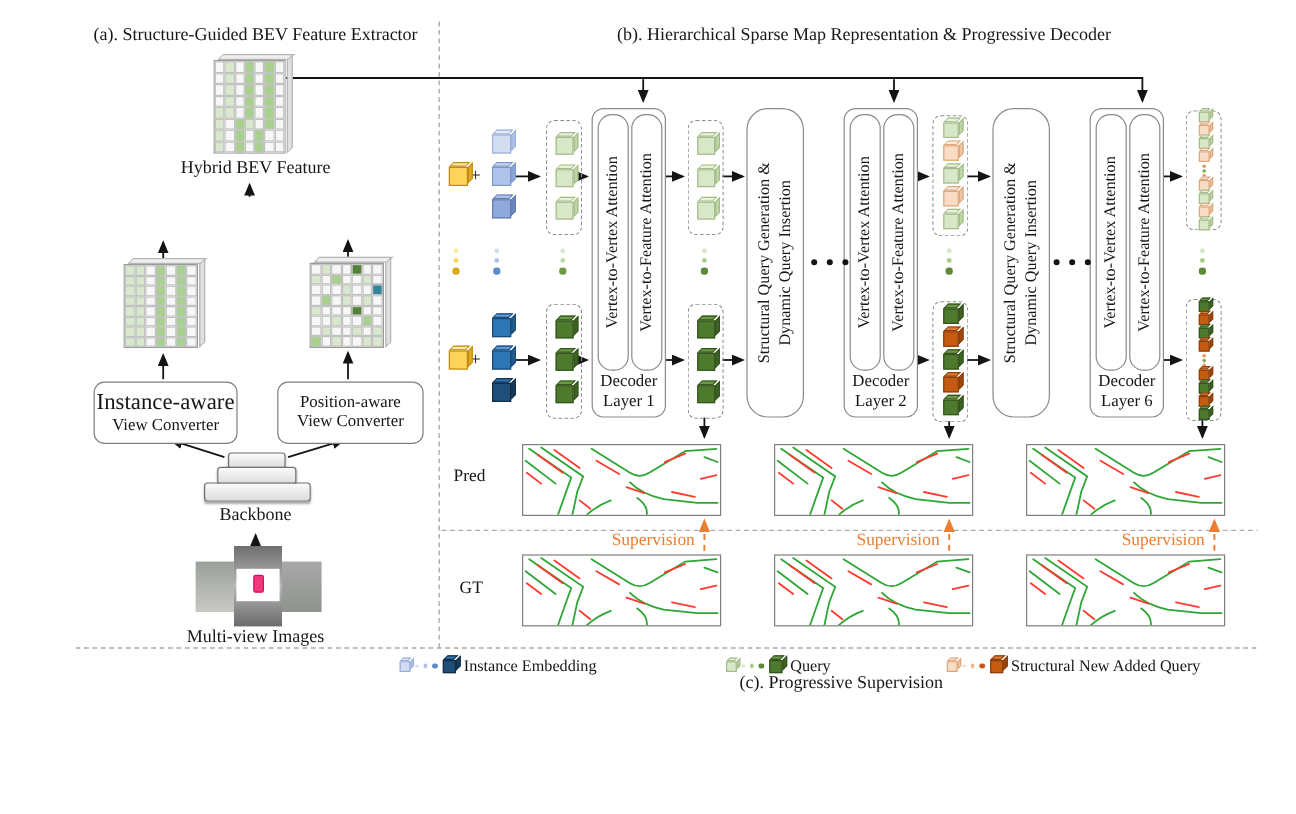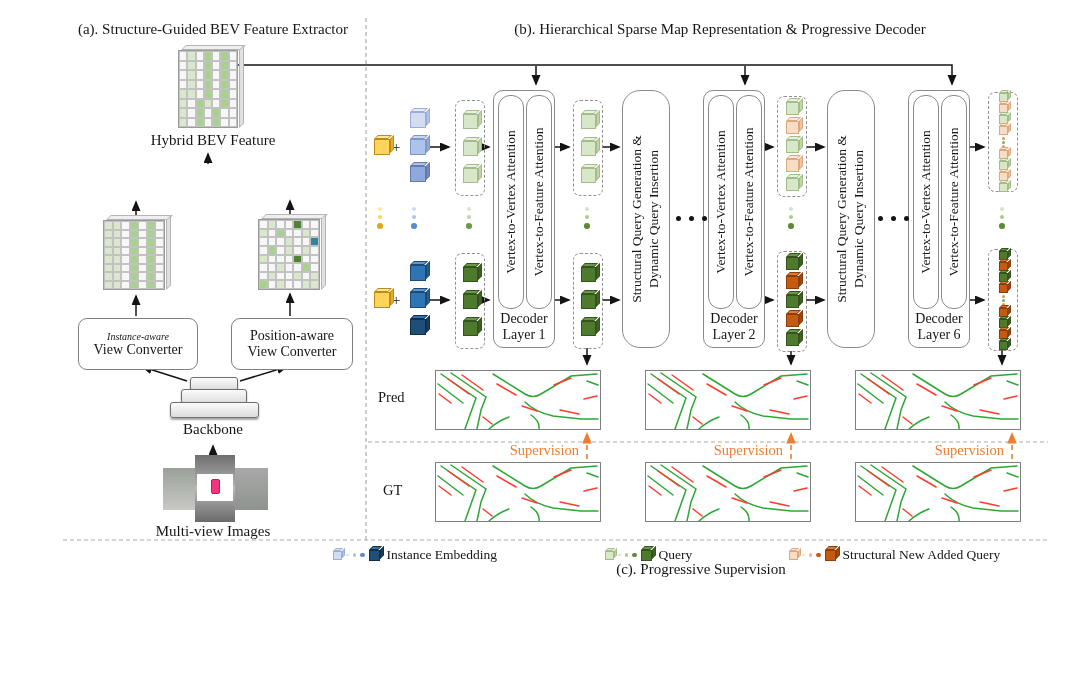--- a/index.html
+++ b/index.html
@@ -127,21 +127,21 @@
     </g>
   </svg>
 
   <div class="t tc hdr" style="left:455px;top:21px;width:530px;">(b). Hierarchical Sparse Map Representation &amp; Progressive Decoder</div>
   <div class="t tc hdr" style="left:38px;top:21px;width:350px;">(a). Structure-Guided BEV Feature Extractor</div>
 
   <div class="t tc" style="left:133px;top:132px;width:160px;font-size:15px;">Hybrid BEV Feature</div>
 
 
   <div class="obox" style="left:78px;top:318px;width:118px;height:50px;">
-    <span style="font-size:10px;font-style:italic;">Instance-aware</span>
+    <span style="font-size:19px;">Instance-aware</span>
     <span style="font-size:14px;">View Converter</span>
   </div>
   <div class="obox" style="left:231px;top:318px;width:120px;height:50px;">
     <span style="font-size:14px;">Position-aware</span>
     <span style="font-size:14px;">View Converter</span>
   </div>
 
   <div class="bstage" style="left:190px;top:377px;width:46px;height:12px;"></div>
   <div class="bstage" style="left:181px;top:389px;width:64px;height:13px;"></div>
   <div class="bstage" style="left:170px;top:402px;width:87px;height:14px;"></div>

